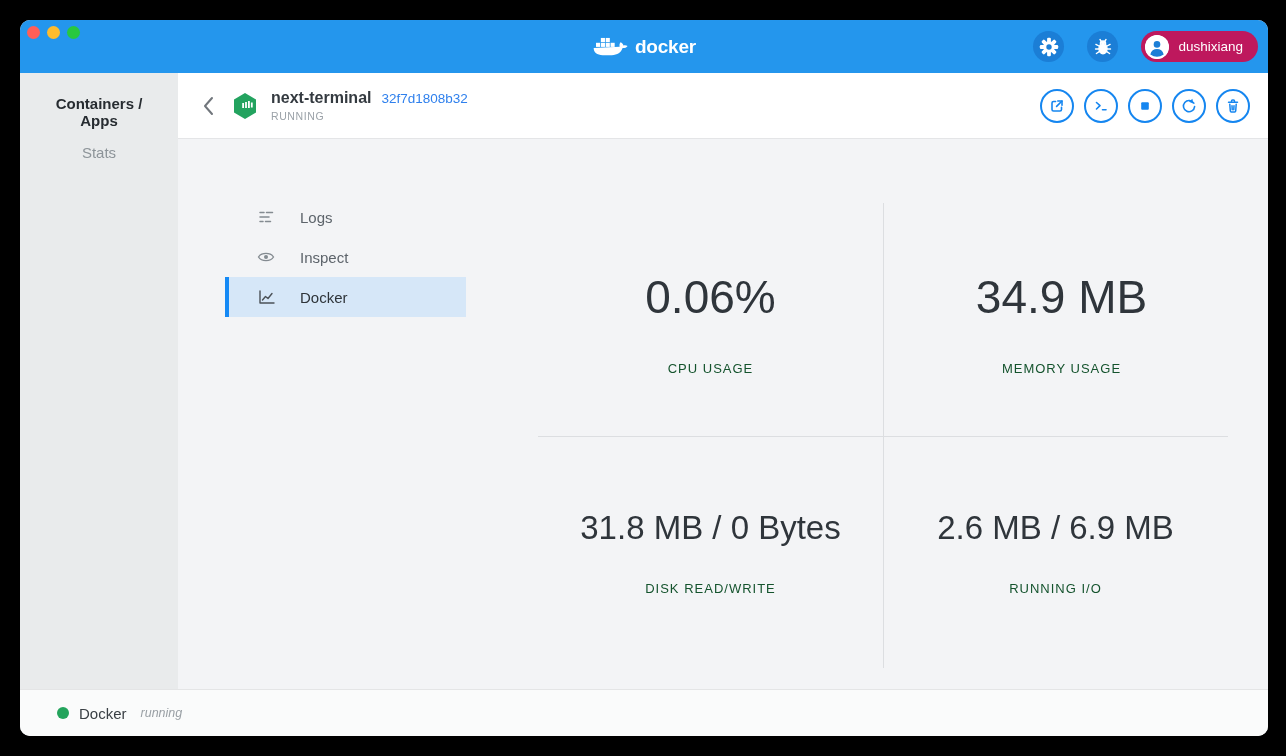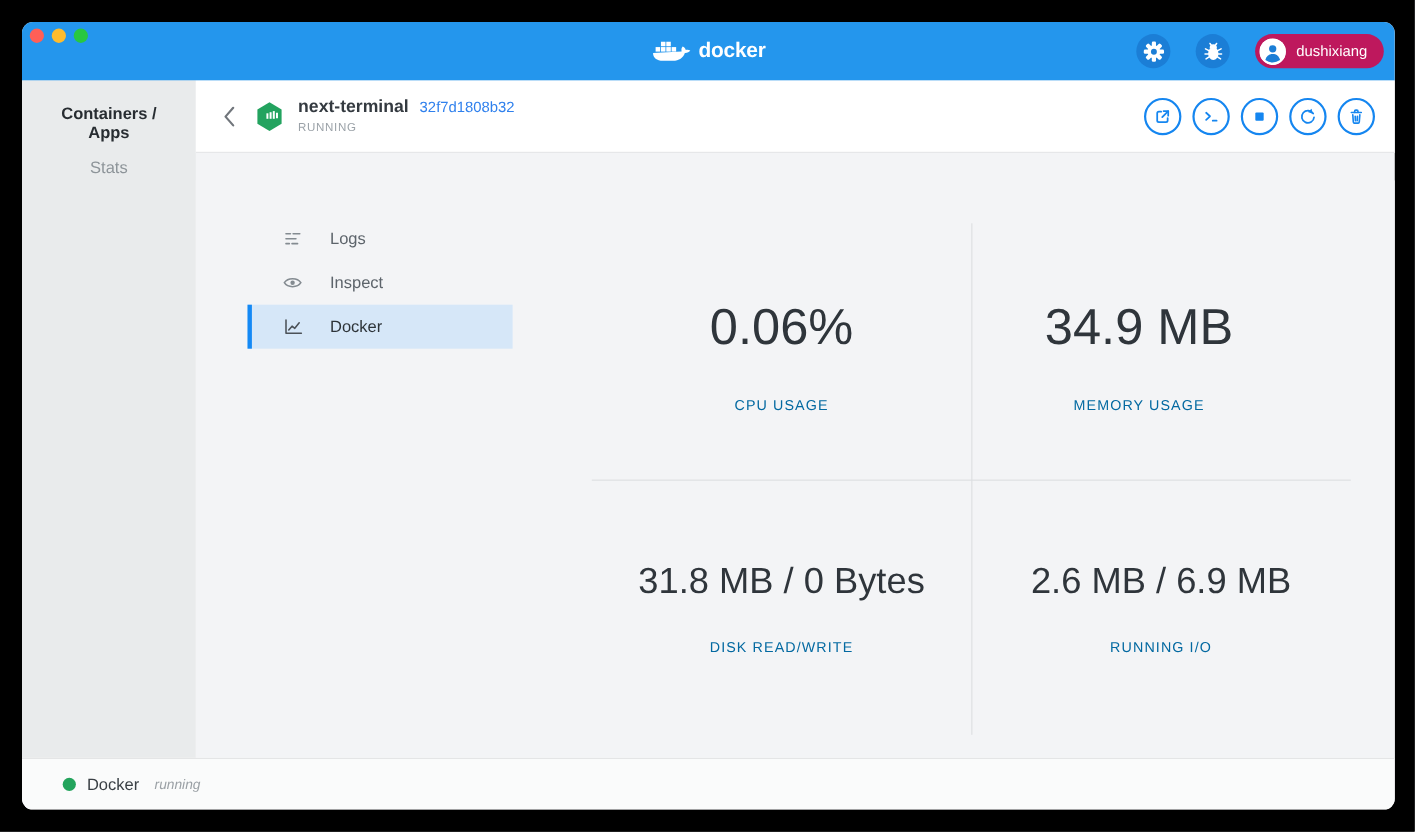--- a/index.html
+++ b/index.html
@@ -50,25 +50,25 @@
   .tab { height:40px; display:flex; align-items:center; padding-left:32px; gap:25px;
          position:relative; font-size:15px; color:#5d646b; cursor:pointer; }
   .tab.active { background:#d6e7f8; color:#2e3439; }
   .tab.active::before { content:""; position:absolute; left:0; top:0; bottom:0; width:4px; background:#1489f5; }
   .divider-v { position:absolute; left:705px; top:39px; width:1px; height:465px; background:#dcdee1; }
   .divider-h { position:absolute; left:360px; top:272px; width:690px; height:1px; background:#dcdee1; }
   .stat { position:absolute; width:345px; text-align:center; }
   .stat .value { color:#2f353b; }
   .stat.big .value { font-size:46px; line-height:56px; }
   .stat.small .value { font-size:33px; line-height:44px; }
-  .stat .label { font-size:13px; color:#0369a1; letter-spacing:1px; }
+  .stat .label { font-size:13px; color:#14532d; letter-spacing:1px; }
   .stat.big .label { margin-top:36px; }
   .stat.small .label { margin-top:31px; }
   #stat-cpu { left:360px; top:105px; }
-  #stat-mem { left:685px; top:105px; }
+  #stat-mem { left:711px; top:105px; }
   #stat-disk { left:360px; top:342px; }
   #stat-net { left:705px; top:342px; }
   
   .footer { height:47px; flex:none; background:#fafbfb; border-top:1px solid #e4e5e6;
             display:flex; align-items:center; padding-left:37px; gap:10px; }
   .dot { width:12px; height:12px; border-radius:50%; background:#23a45c; }
   .footer-app { font-size:15px; color:#3a4045; }
   .footer-status { font-size:12.5px; font-style:italic; color:#9aa0a5; margin-left:4px; }
   svg { display:block; }
 </style>

